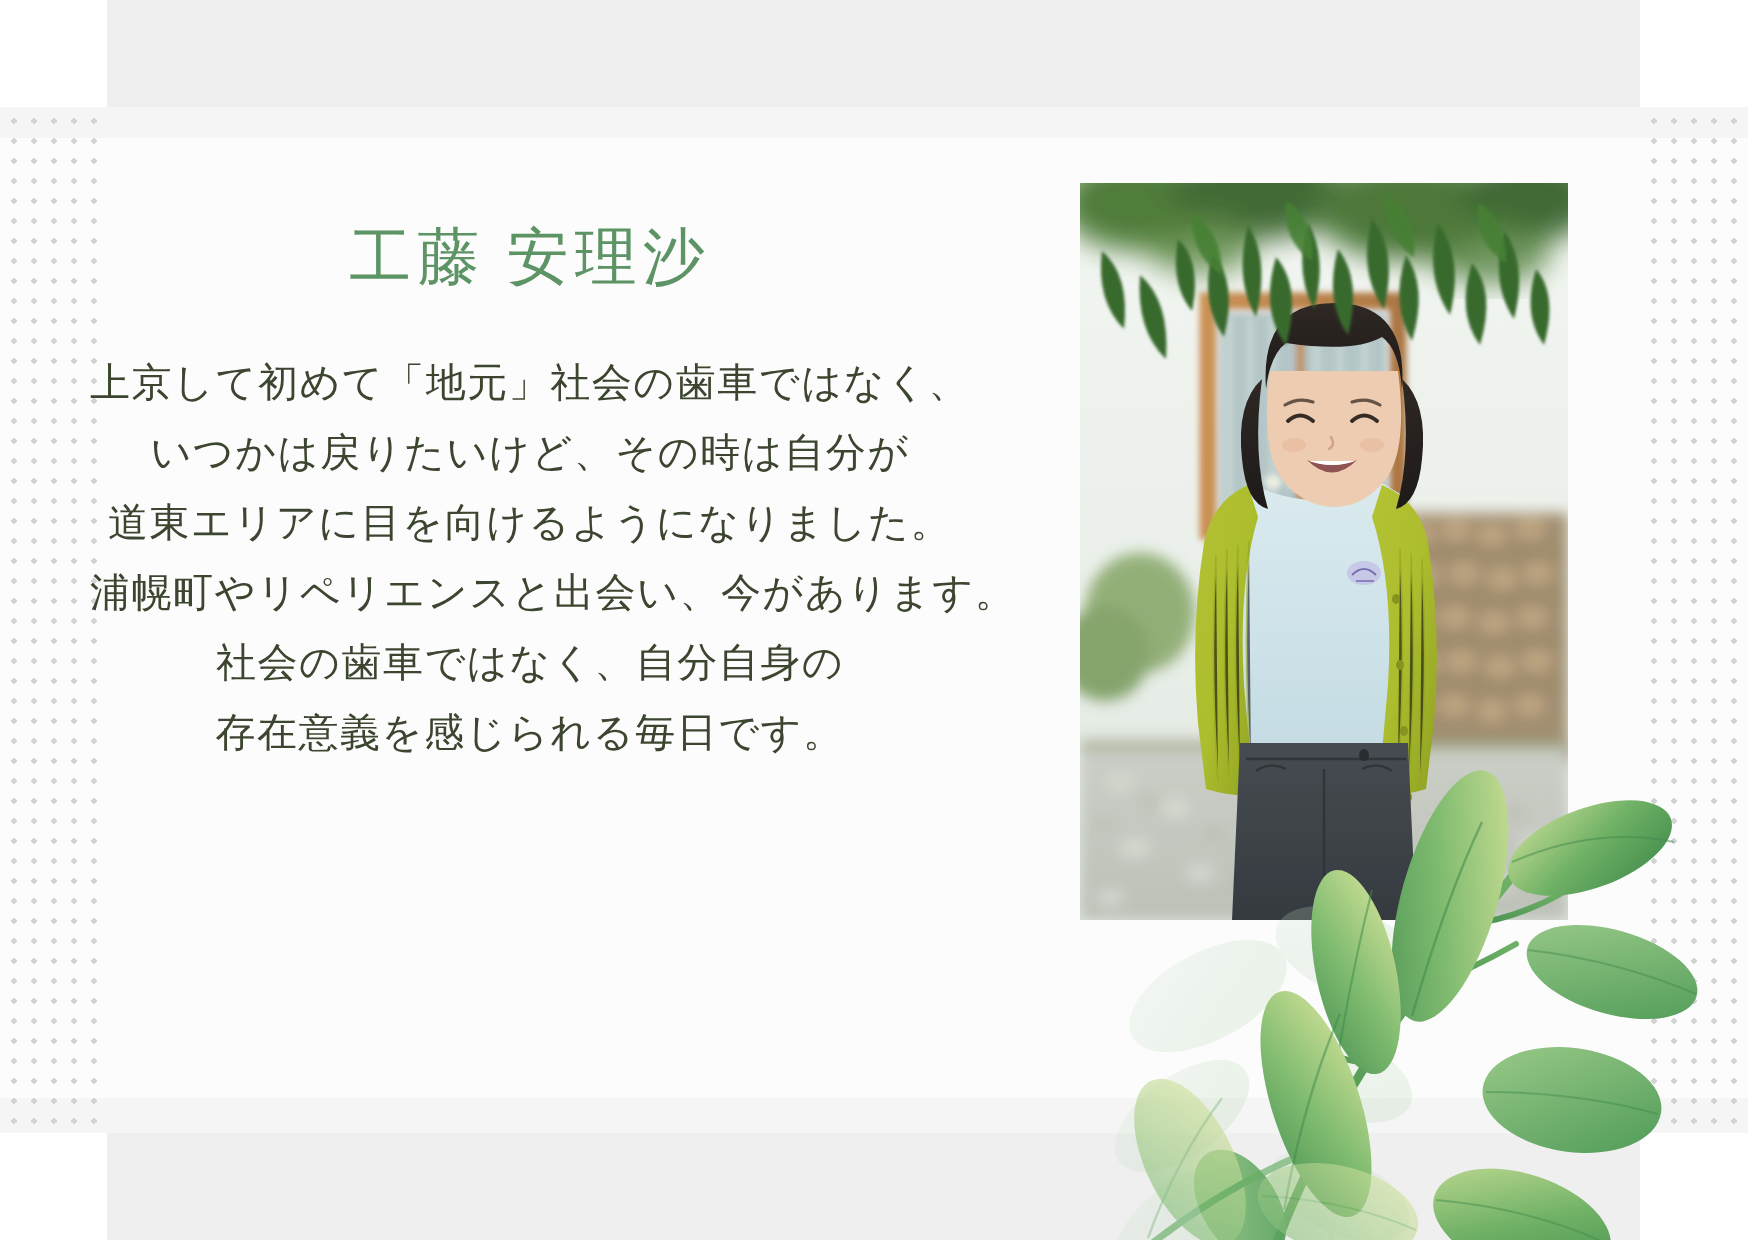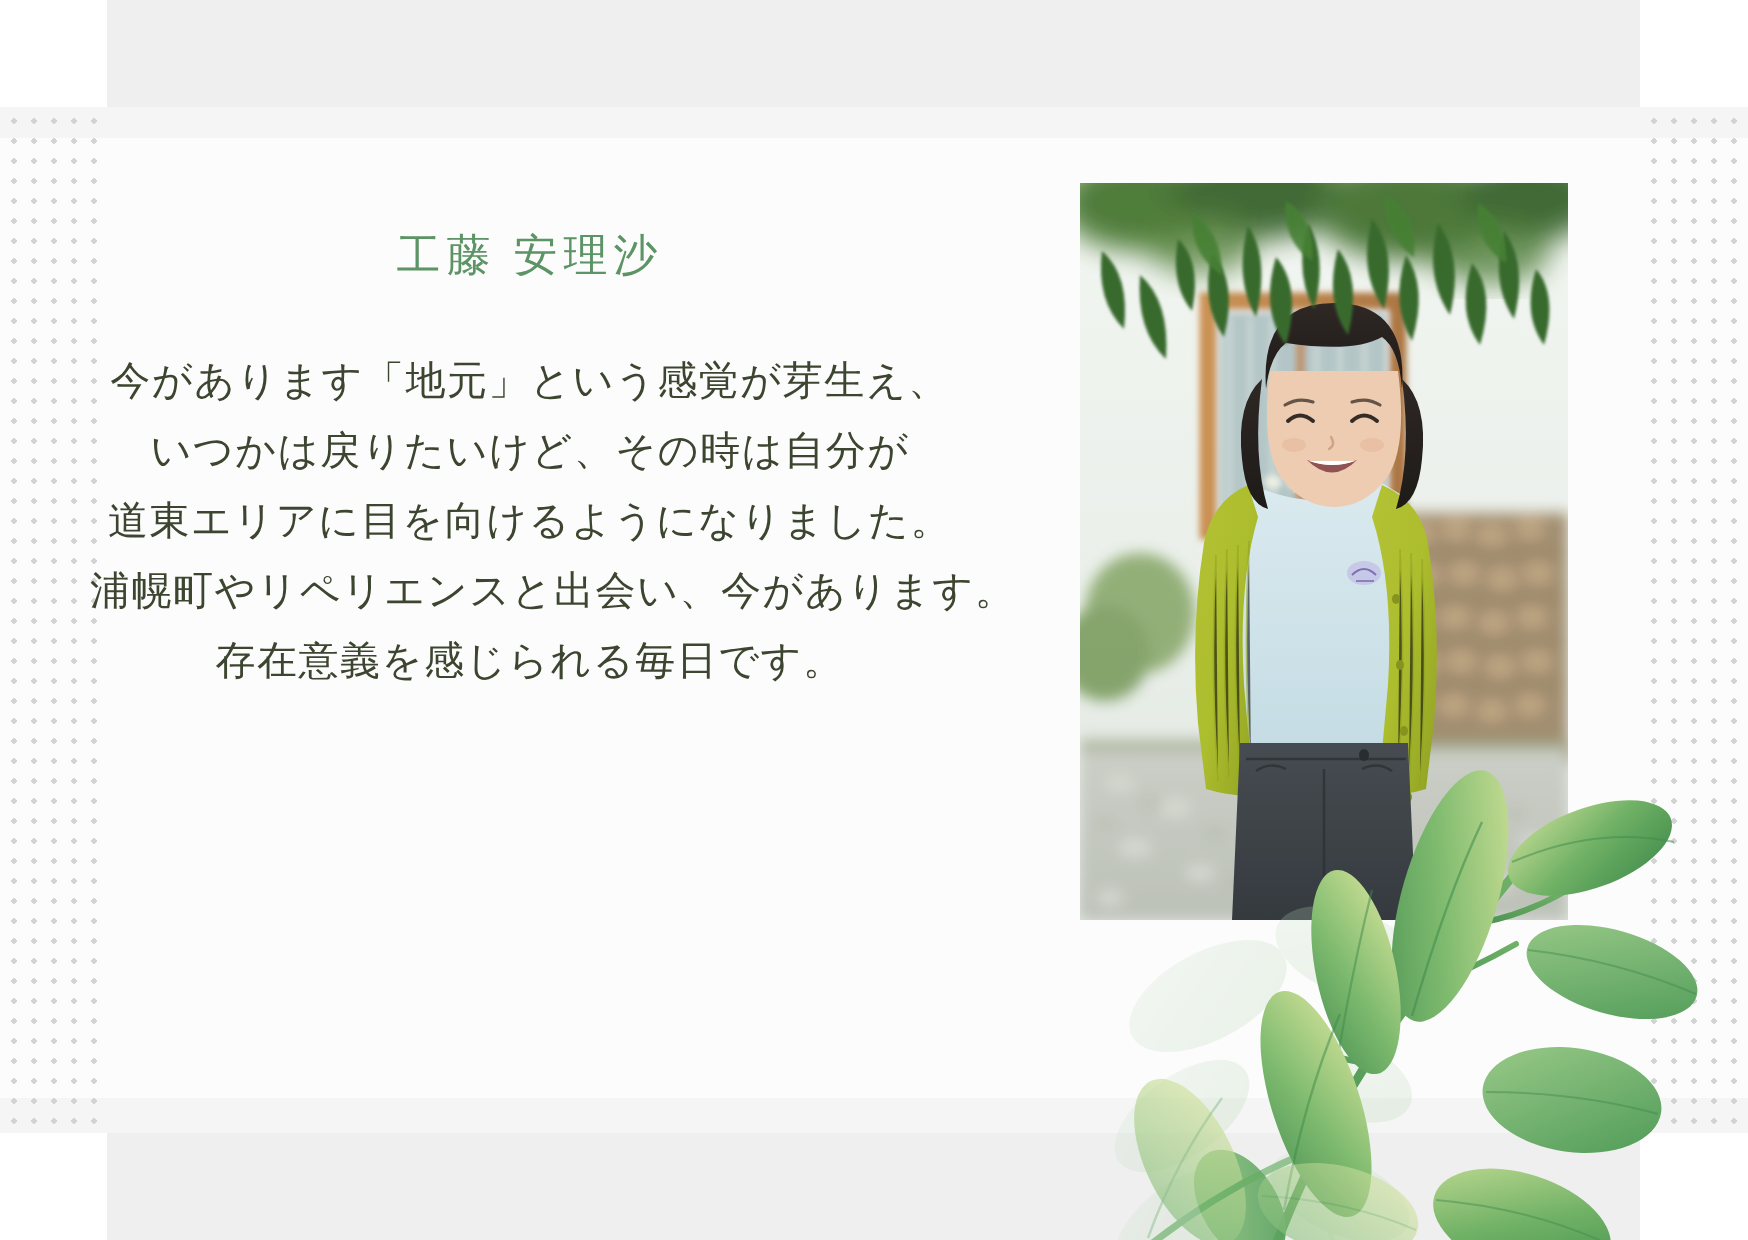--- a/index.html
+++ b/index.html
@@ -25,24 +25,24 @@
     background-size:20px 20px;
     background-position:4px 4px;
   }
   .dots.left{left:0;width:107px;}
   .dots.right{left:1640px;width:108px;}
 
   
   .text-col{position:absolute;left:90px;top:180px;width:880px;text-align:center;}
   .name-title{
     color:#5d9465;
-    font-size:44px;
+    font-size:62px;
     letter-spacing:6px;
     line-height:1;
-    margin:8px;
+    margin:0;
     padding:46px 0 0 0;
     font-weight:400;
     white-space:pre;
     text-align:center;
   }
   .body-copy{
     margin:0;padding:0;
     list-style:none;
     color:#3c452f;
     font-size:40px;
@@ -312,24 +312,25 @@
         </g>
       </g>
 
       <rect x="0" y="0" width="488" height="737" fill="#ffffff" opacity=".05"></rect>
     </svg>
   </div>
 
   <div class="text-col">
     <h1 class="name-title">工藤 安理沙</h1>
     <ul class="body-copy">
-      <li>今があります「地元」という感覚が芽生え、</li>
+      <li>上京して初めて「地元」社会の歯車ではなく、</li>
       <li>いつかは戻りたいけど、その時は自分が</li>
       <li>道東エリアに目を向けるようになりました。</li>
       <li>浦幌町やリペリエンスと出会い、今があります。</li>
+      <li>社会の歯車ではなく、自分自身の</li>
       <li>存在意義を感じられる毎日です。</li>
     </ul>
   </div>
 
   <div class="sprig sprig-ghost">
     <svg width="520" height="420" viewBox="0 0 520 420">
       <defs>
         <linearGradient id="ghostLeaf" x1="0" y1="0" x2="1" y2="1">
           <stop offset="0" stop-color="#cfe5cd"></stop>
           <stop offset="1" stop-color="#a9cfa6"></stop>

